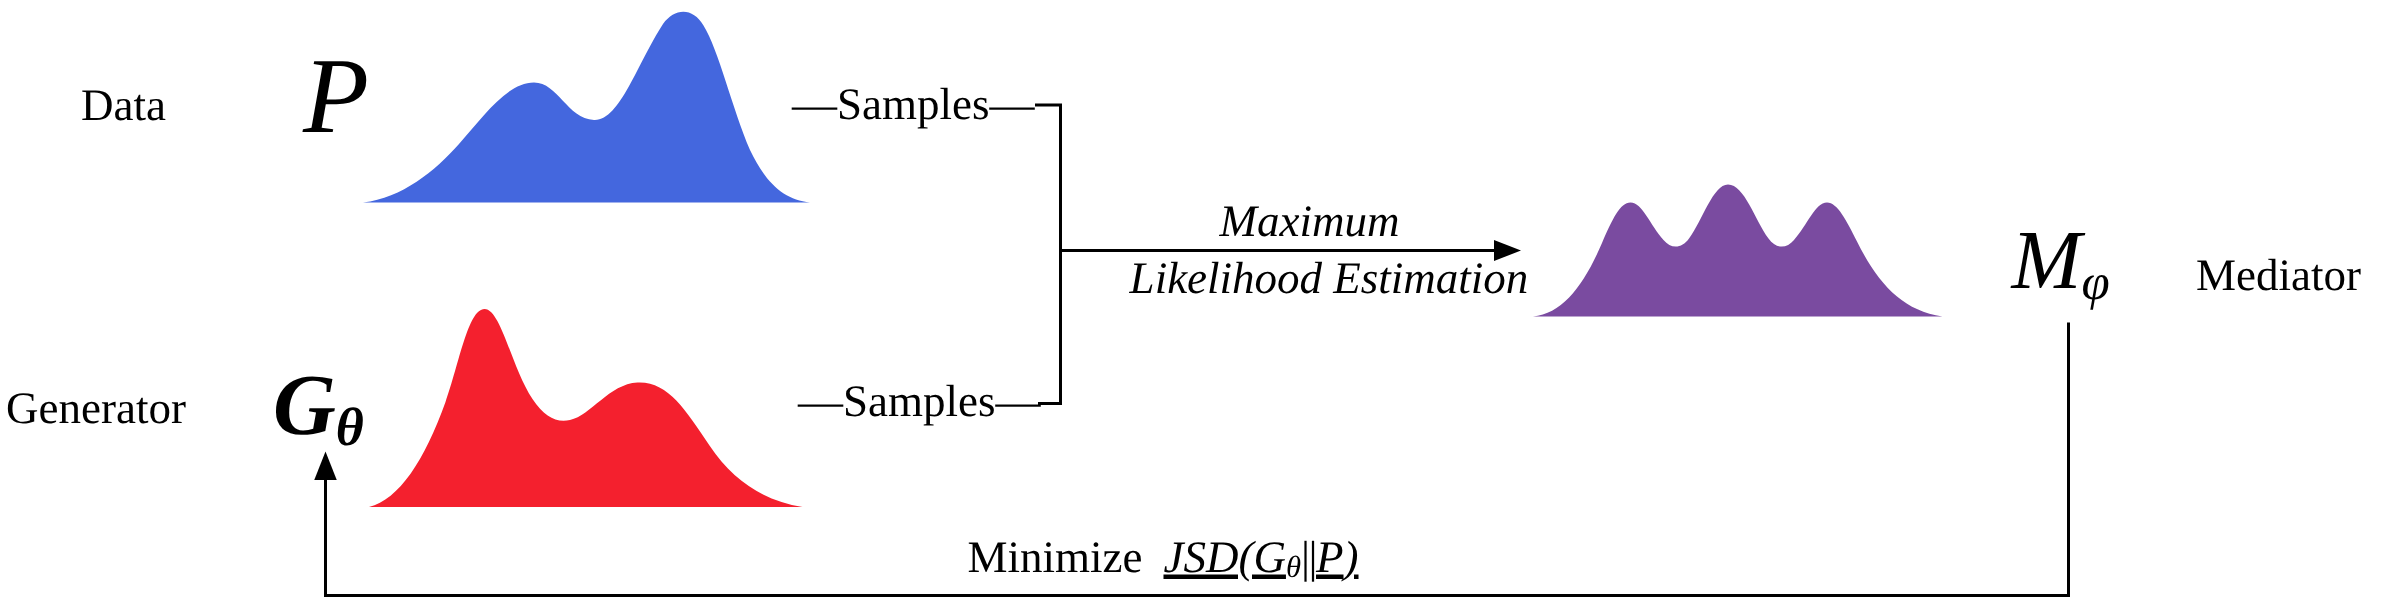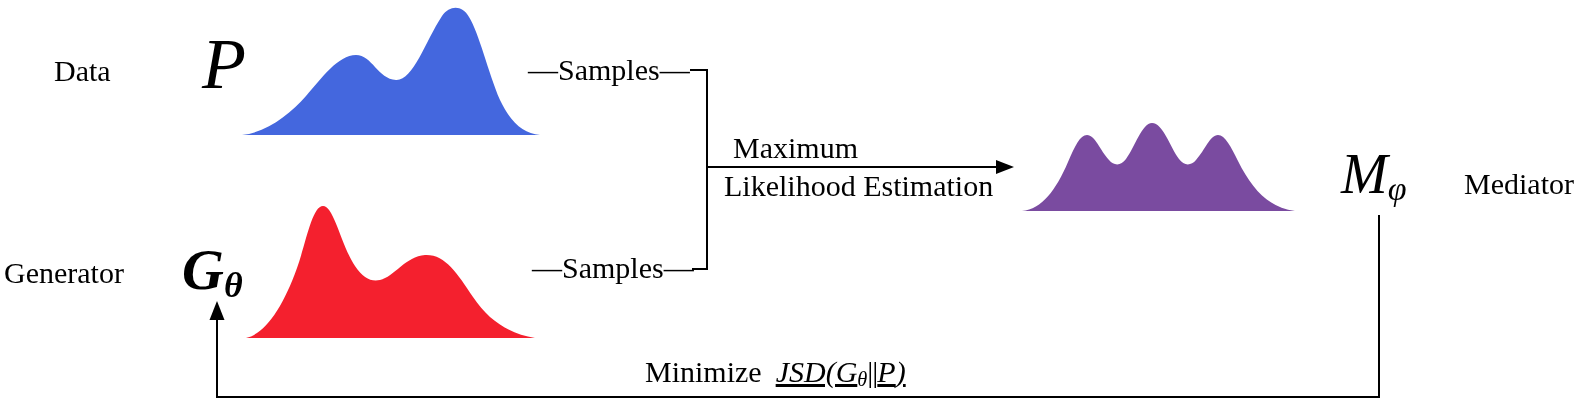--- a/index.html
+++ b/index.html
@@ -22,21 +22,22 @@
     top: 0;
   }
   .lbl {
     position: absolute;
     font-size: 30px;
     line-height: 1.15;
     white-space: nowrap;
     color: #000;
   }
   .lbl.center {
-    text-align: left;
+    text-align: center;
+    font-style: italic;
   }
   .sym {
     position: absolute;
     font-style: italic;
     line-height: 1;
     white-space: nowrap;
   }
   .sym-main-p  { font-size: 72px; }
   .sym-main-g  { font-size: 58px; font-weight: bold; }
   .sym-main-m  { font-size: 56px; }
@@ -113,21 +114,21 @@
   <div class="lbl" style="left:54px; top:54px;">Data</div>
 
   <div class="sym sym-main-p" style="left:202px; top:28px;">P</div>
 
   <div class="lbl" style="left:528px; top:53px;">—Samples—</div>
 
   <div class="lbl" style="left:532px; top:251px;">—Samples—</div>
 
   <div class="lbl center" style="left:733px; top:131px; width:280px;">Maximum</div>
 
-  <div class="lbl center" style="left:724px; top:169px; width:280px;">Likelihood Estimation</div>
+  <div class="lbl center" style="left:746px; top:169px; width:280px;">Likelihood Estimation</div>
 
   <div class="sym sym-main-m" style="left:1341px; top:146px;"><span>M</span><span class="sub sub-m">φ</span></div>
 
   <div class="lbl" style="left:4px; top:256px;">Generator</div>
 
   <div class="lbl" style="left:1464px; top:167px;">Mediator</div>
 
   <div class="sym sym-main-g" style="left:182px; top:241px;"><span>G</span><span class="sub sub-g">θ</span></div>
 
   <div class="lbl" style="left:645px; top:355px;"><span>Minimize</span><span class="formula"><span>JSD(G</span><span class="fsub">θ</span><span class="bar">||</span><span>P</span><span>)</span></span></div>

